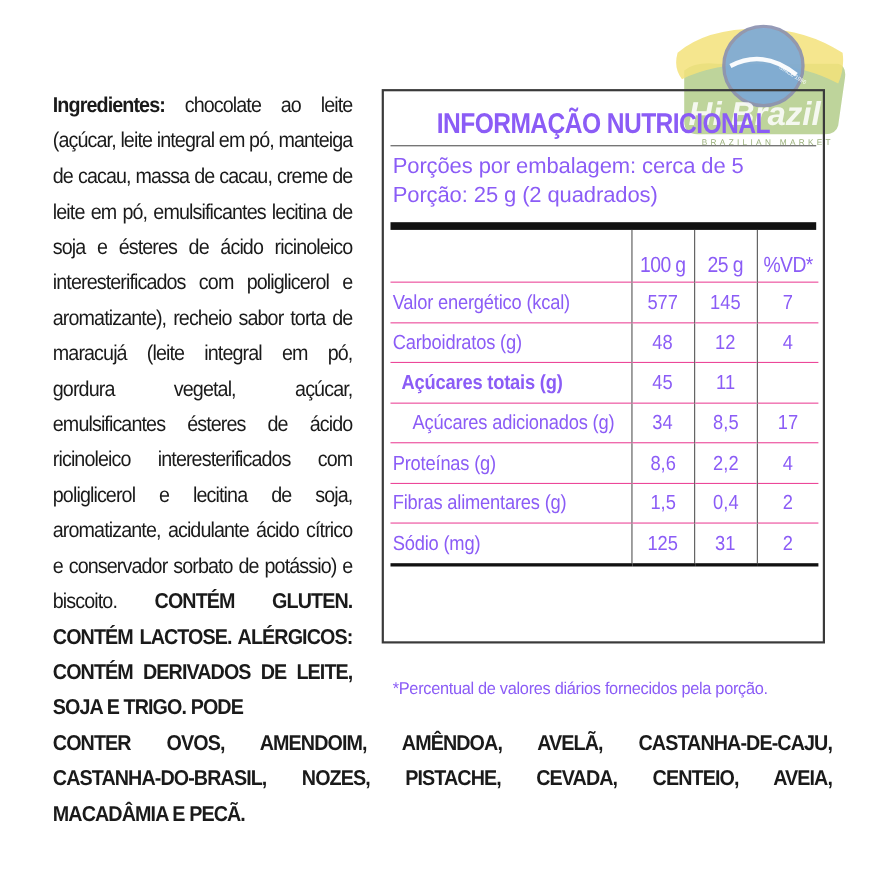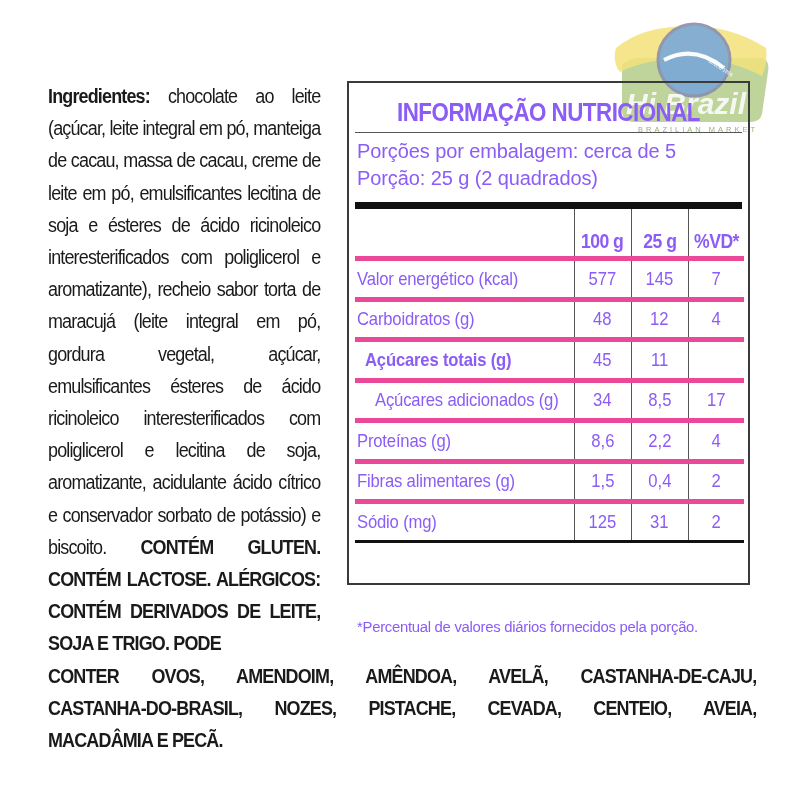--- a/index.html
+++ b/index.html
@@ -120,29 +120,29 @@
       font-size: 18.5px;
     }
     table.nt col.c-name { width: 219px; }
     table.nt col.c-100 { width: 57px; }
     table.nt col.c-25 { width: 57px; }
     table.nt col.c-vd { width: 56px; }
 
     table.nt th, table.nt td {
       padding: 0;
       height: 35.5px;
-      border-top: 5px solid #ec4899;
+      border-top: 1px solid #ec4899;
       vertical-align: middle;
       white-space: nowrap;
       overflow: visible;
     }
     table.nt thead th {
       border-top: none;
       height: 44px;
-      font-weight: bold;
+      font-weight: normal;
       font-size: 20px;
       vertical-align: bottom;
       padding-bottom: 3px;
       letter-spacing: -0.6px;
     }
     table.nt td.val, table.nt th.val {
       text-align: center;
       border-left: 1.5px solid #555;
     }
     table.nt td.name {

